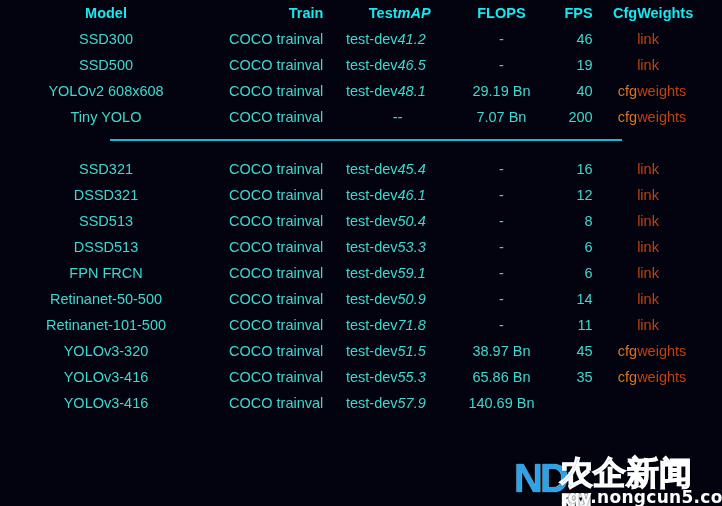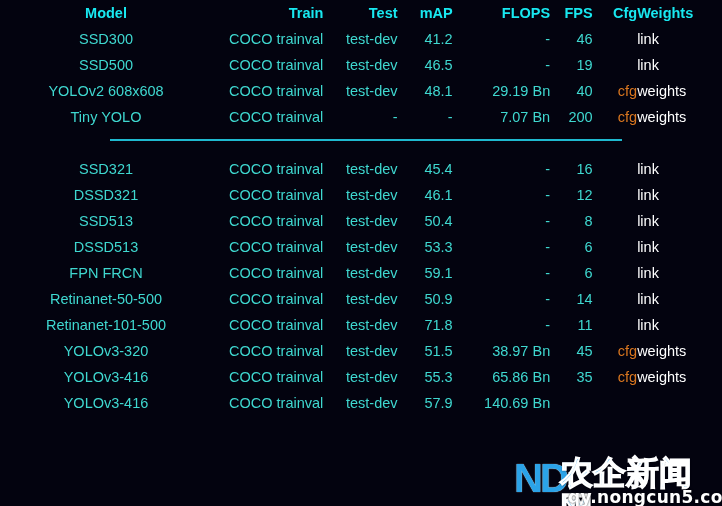--- a/index.html
+++ b/index.html
@@ -39,27 +39,27 @@
     padding-top: 12px;
   }
   tbody td {
     color: #3fd8d0;
     font-weight: normal;
   }
   
   .col-model    { text-align: center;  padding-left: 55px; width: 200px; }
   .col-train    { text-align: right; width: 105px; }
   .col-test     { text-align: right; width: 70px;  padding-right: 2px;}
-  .col-map      { text-align: right; width: 52px;  padding-right: 12px;}
-  .col-flops    { text-align: right; width: 92px;  padding-right: 2px;}
+  .col-map      { text-align: left; width: 52px;  padding-right: 12px; font-style: italic;}
+  .col-flops    { text-align: center; width: 92px;  padding-right: 2px;}
   .col-fps      { text-align: right; width: 40px;  padding-right: 5px;}
   .col-cfg      { text-align: right; width: 42px;  padding-right: 3px;}
   .col-weights  { text-align: left; width: 80px;  padding-right: 37px;}
 
-  td.link-cell { color: #ffffff; }
+  td.link-cell { color: #c2410c; }
   td.cfg-cell  { color: #d9761f; }
 
   tr.section-divider td {
     height: 19px;
     line-height: 19px;
     padding: 0;
     position: relative;
   }
   .divider-line {
     position: absolute;

